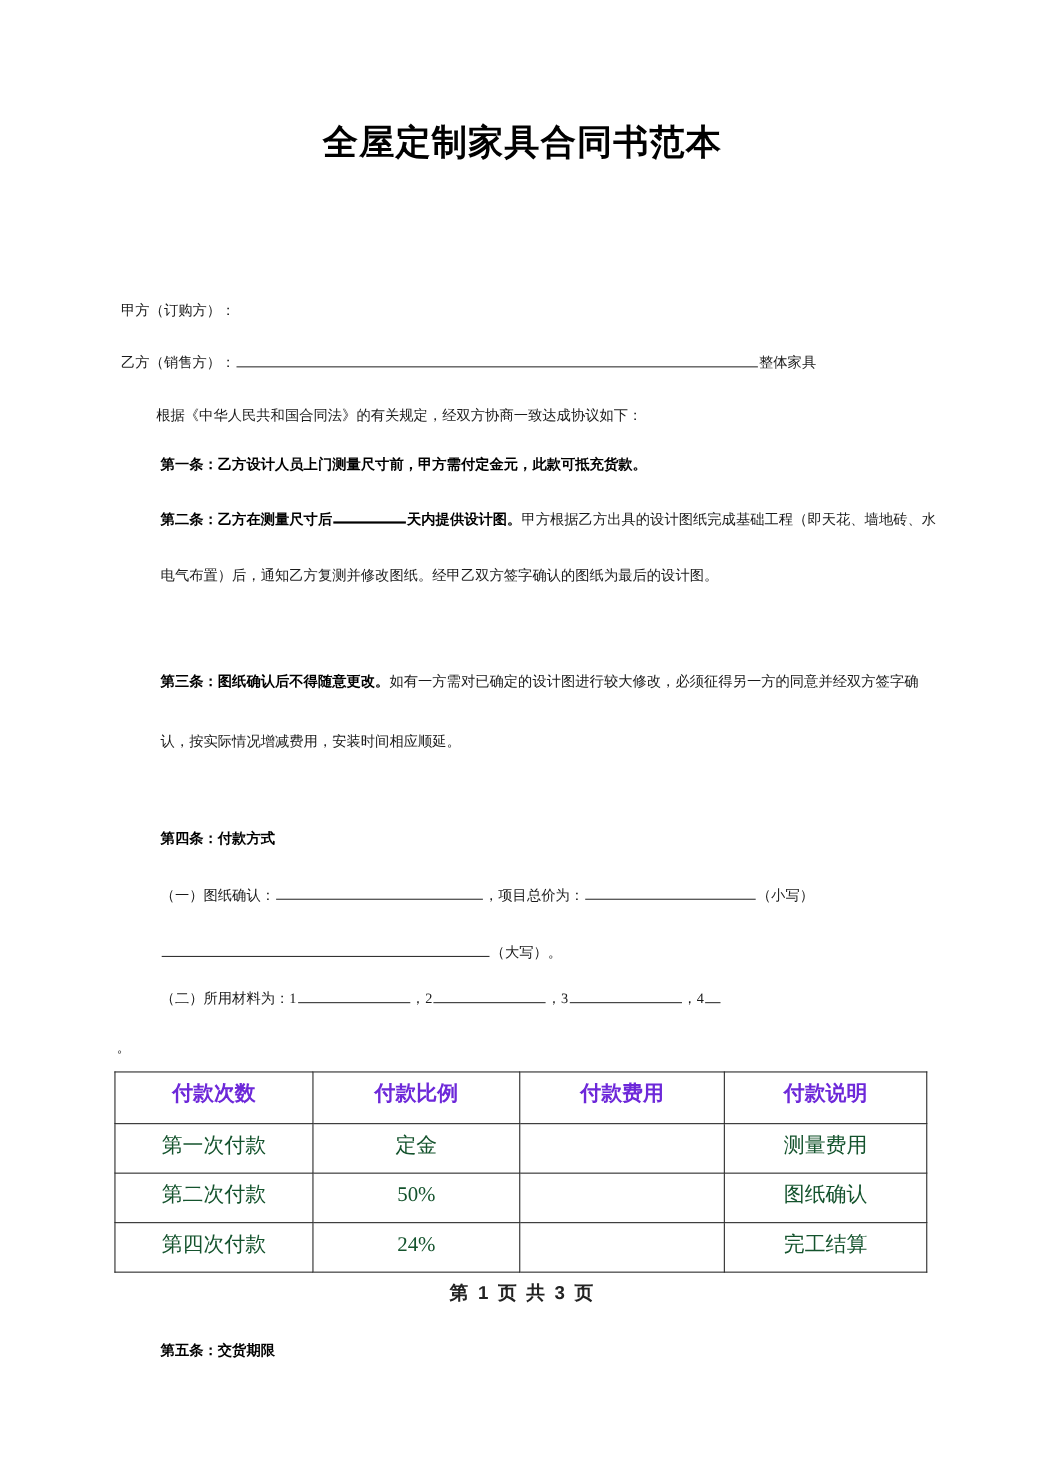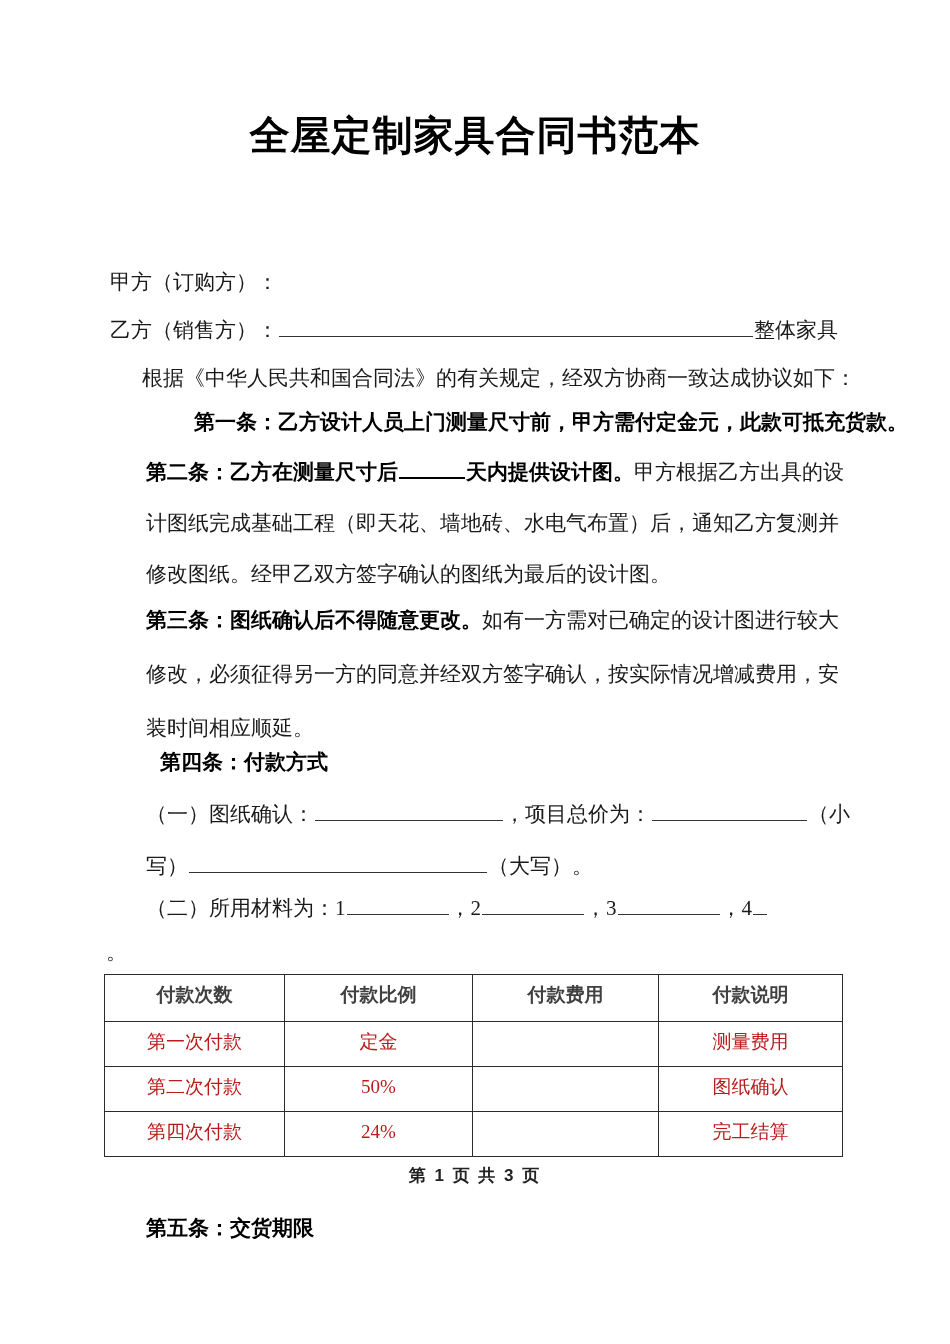--- a/index.html
+++ b/index.html
@@ -20,30 +20,30 @@
     box-sizing: border-box;
   }
 
   
   .doc-title {
     position: absolute;
     left: 0;
     top: 108px;
     width: 950px;
     text-align: center;
-    font-size: 40px;
+    font-size: 32px;
     font-weight: bold;
     letter-spacing: 1px;
     font-family: "Liberation Sans", "DejaVu Sans", sans-serif;
   }
 
   
   .para {
     position: absolute;
-    font-size: 21px;
+    font-size: 13px;
     line-height: 48px;
     color: #1a1a1a;
     white-space: nowrap;
   }
   .para.wrap {
     white-space: normal;
   }
   .b {
     font-weight: bold;
     font-family: "Liberation Sans", "DejaVu Sans", sans-serif;
@@ -61,51 +61,51 @@
     border-bottom: 2.4px solid #000;
     vertical-align: baseline;
     height: 17px;
     margin: 0 1px;
   }
 
   
   #party-a      { left: 110px; top: 258px; }
   #party-b      { left: 110px; top: 306px; }
   #preamble     { left: 142px; top: 354px; }
-  #clause-1     { left: 146px; top: 398px; margin-left: 48px; }
+  #clause-1     { left: 146px; top: 398px; }
   #clause-2     { left: 146px; top: 446px; width: 712px; line-height: 51px; }
   #clause-3     { left: 146px; top: 593px; width: 700px; line-height: 54px; }
-  #clause-4-h   { left: 146px; top: 738px; margin-left: 14px; }
+  #clause-4-h   { left: 146px; top: 738px; }
   #pay-loc      { left: 146px; top: 788px; width: 712px; line-height: 52px; }
   #materials    { left: 146px; top: 884px; }
   #lone-period  { left: 106px; top: 928px; }
   #clause-5-h   { left: 146px; top: 1204px; }
 
   
   #pay-table {
     position: absolute;
     left: 104px;
     top: 974px;
     width: 734px;
     border-collapse: collapse;
     table-layout: fixed;
   }
   #pay-table td, #pay-table th {
     border: 1.2px solid #2b2b2b;
     text-align: center;
     font-size: 19px;
-    color: #b91c1c;
+    color: #14532d;
     padding: 0;
     vertical-align: top;
     height: 44px;
   }
   #pay-table thead th {
     font-weight: bold;
     font-family: Liberation Sans, sans-serif;
-    color: #404040;
+    color: #6d28d9;
     height: 46px;
   }
   #pay-table .cell-inner {
     padding-top: 6px;
     line-height: 28px;
   }
   .col-1 { width: 179px; }
   .col-2 { width: 187px; }
   .col-3 { width: 185px; }
   .col-4 { width: 183px; margin-top: 18px; }

